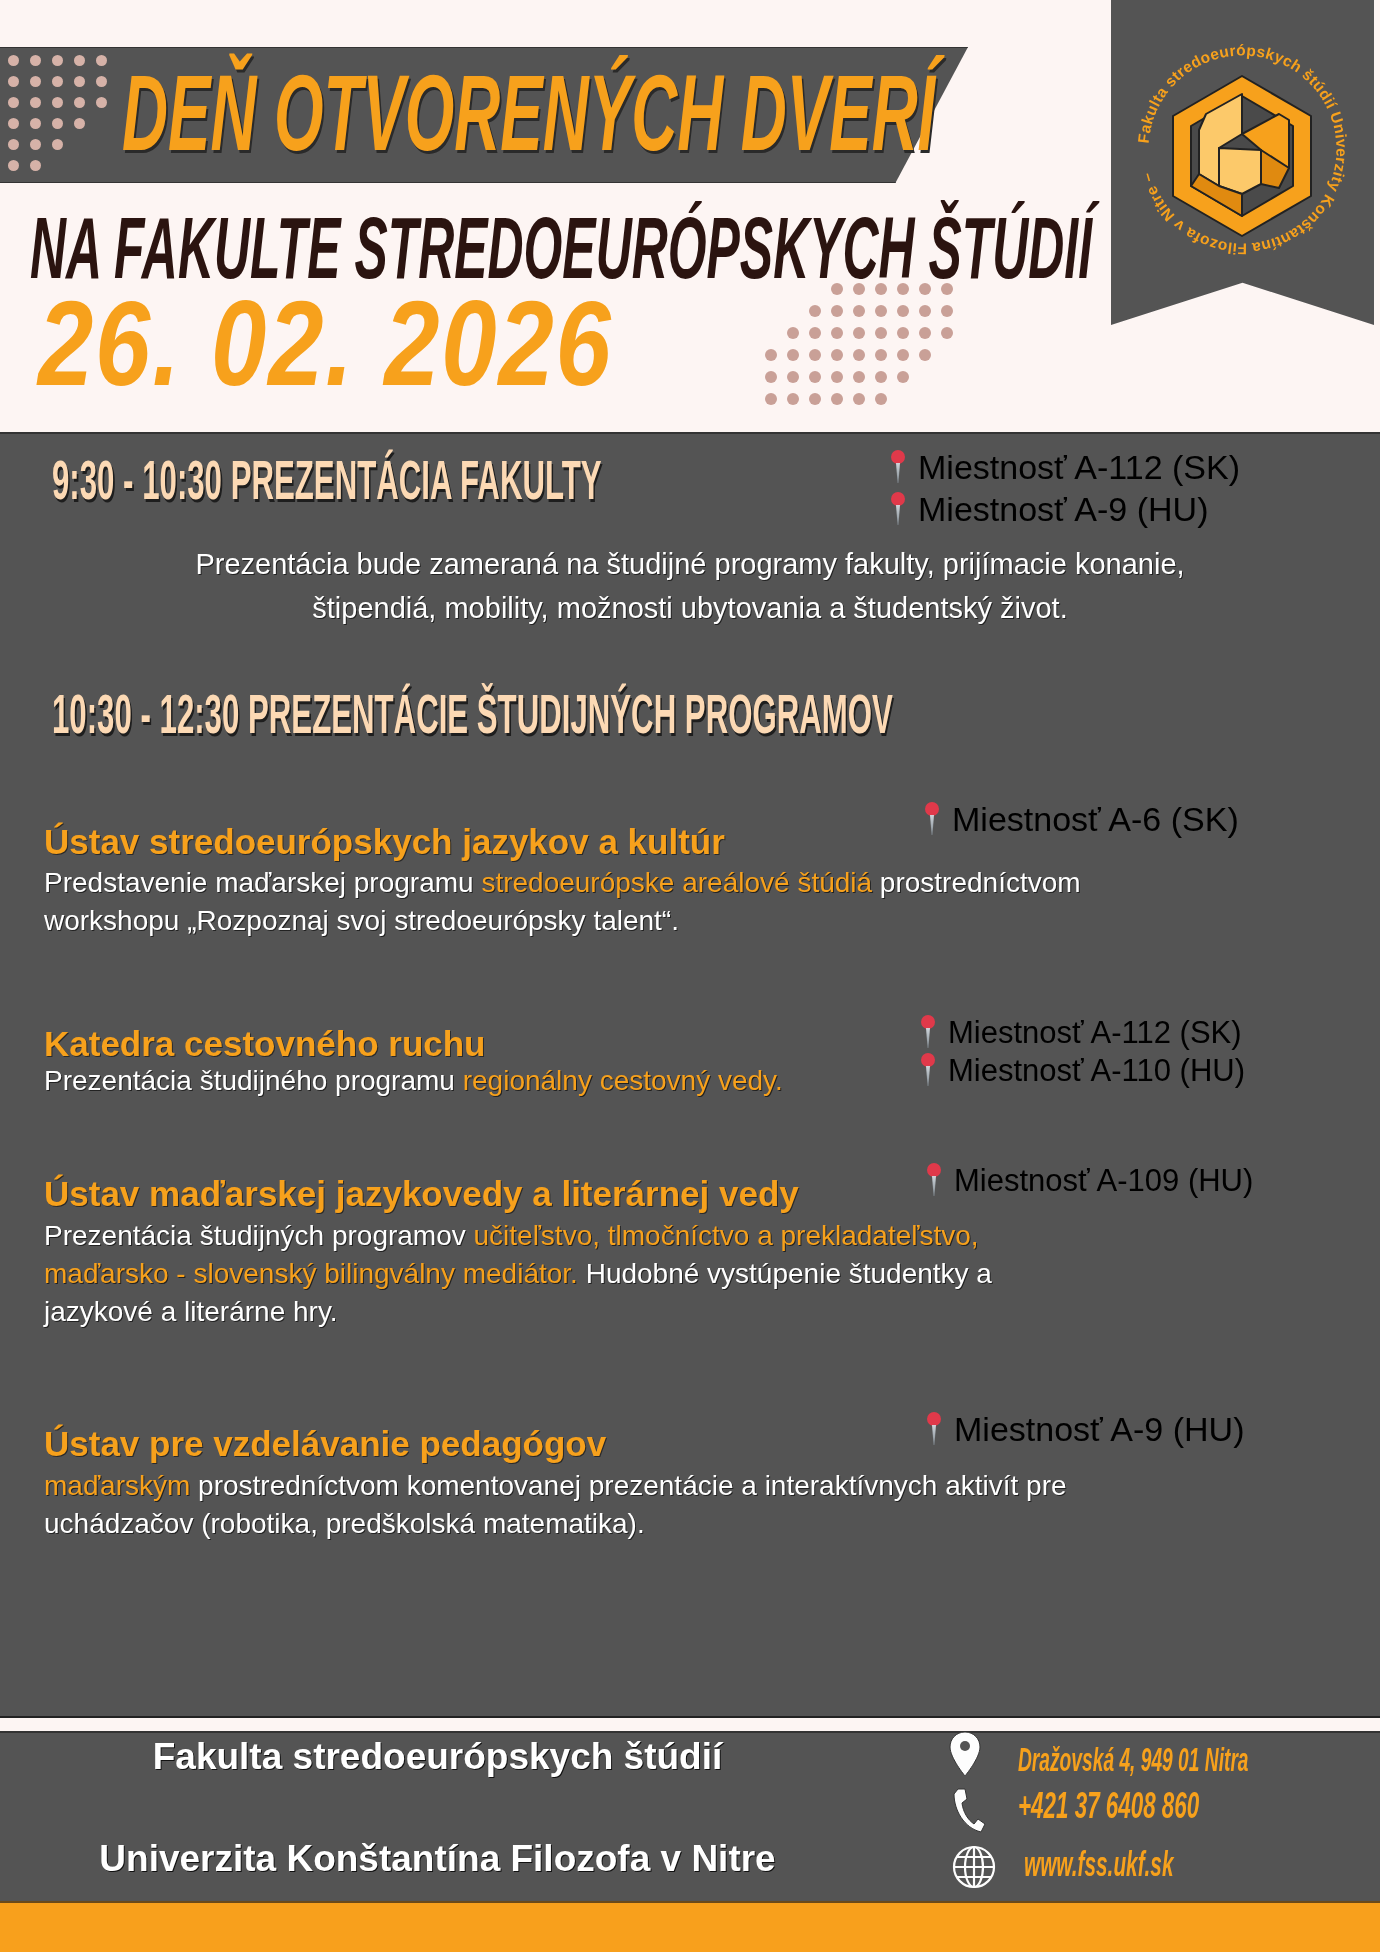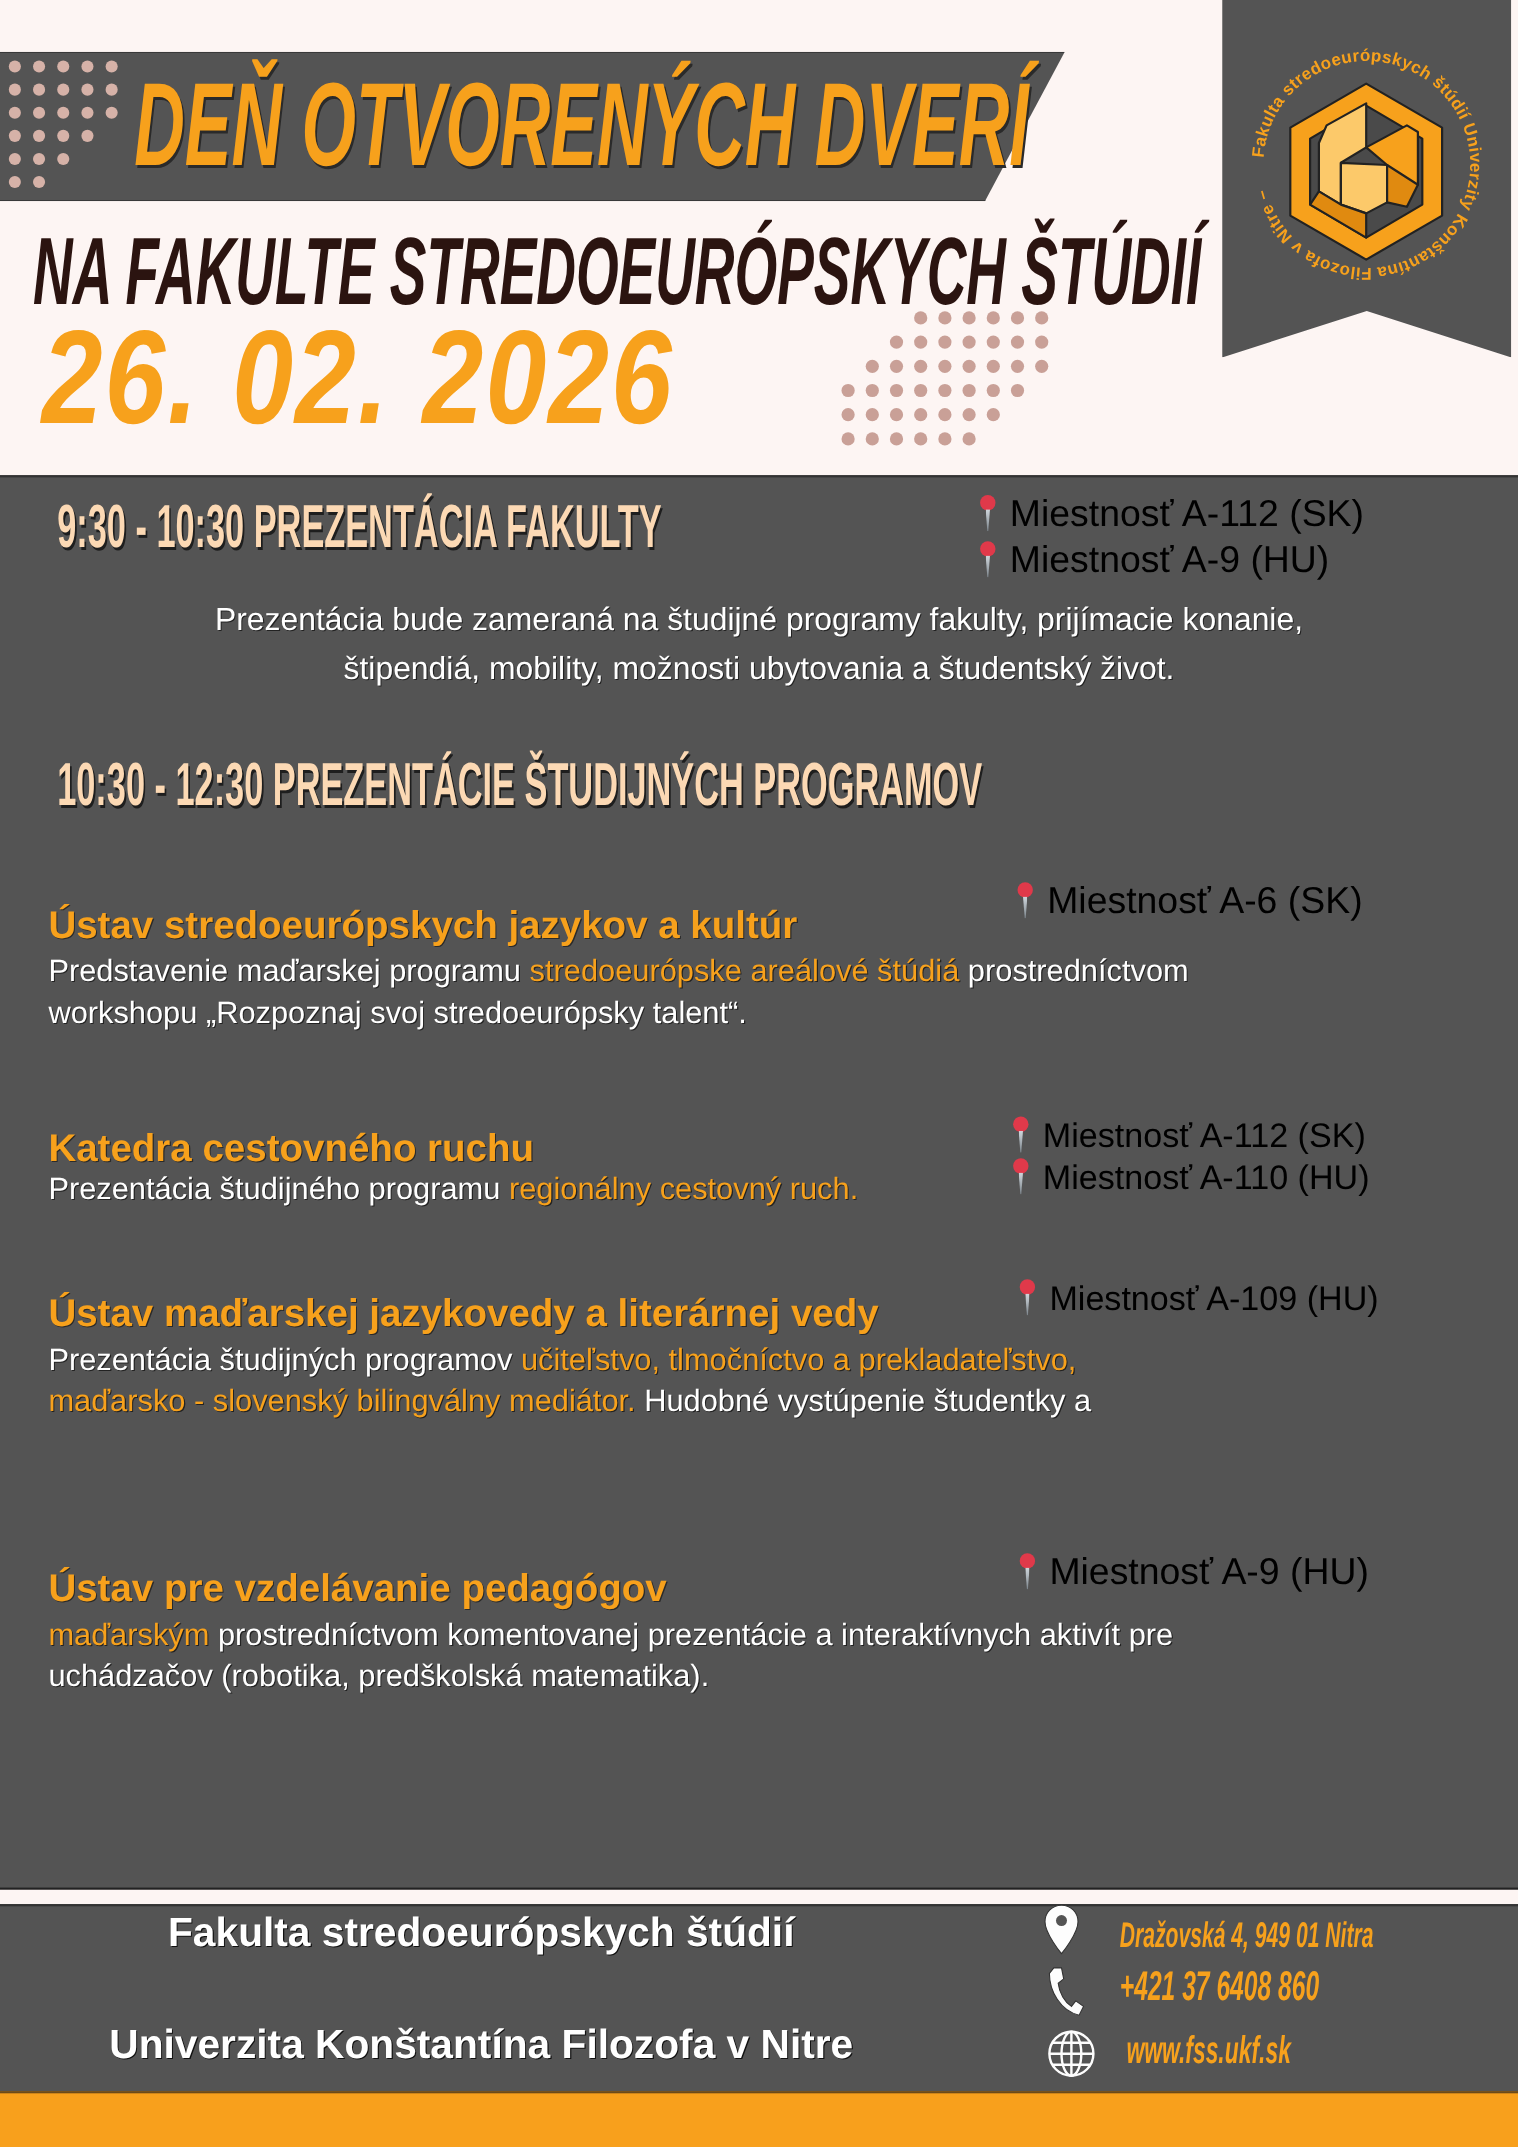--- a/index.html
+++ b/index.html
@@ -269,34 +269,35 @@
 </div>
 <div class="room small" style="left:918px; top:1053px;">
   <span class="pin">
       <span class="head"></span>
       <span class="needle"></span>
     </span>
   <span>Miestnosť A-110 (HU)</span>
 </div>
 <div class="dept-title" style="top:1026px;">Katedra cestovného ruchu</div>
 <div class="dept-desc" style="top:1062px;">
-  <div><span>Prezentácia  študijného programu </span><span class="hl">regionálny cestovný ruch.</span></div>
+  <div><span>Prezentácia  študijného programu </span><span class="hl">regionálny cestovný vedy.</span></div>
 </div>
 
 <div class="room small" style="left:924px; top:1163px;">
   <span class="pin">
       <span class="head"></span>
       <span class="needle"></span>
     </span>
   <span>Miestnosť A-109 (HU)</span>
 </div>
 <div class="dept-title" style="top:1176px;">Ústav maďarskej jazykovedy a literárnej vedy</div>
 <div class="dept-desc" style="top:1217px;">
   <div><span>Prezentácia  študijných programov </span><span class="hl">učiteľstvo,  tlmočníctvo a prekladateľstvo,</span></div>
   <div><span class="hl">maďarsko - slovenský bilingválny mediátor.</span><span> Hudobné vystúpenie študentky a</span></div>
+  <div>jazykové a literárne hry.</div>
 </div>
 
 <div class="room" style="left:924px; top:1412px;">
   <span class="pin">
       <span class="head"></span>
       <span class="needle"></span>
     </span>
   <span>Miestnosť A-9 (HU)</span>
 </div>
 <div class="dept-title" style="top:1426px;">Ústav pre vzdelávanie pedagógov</div>

